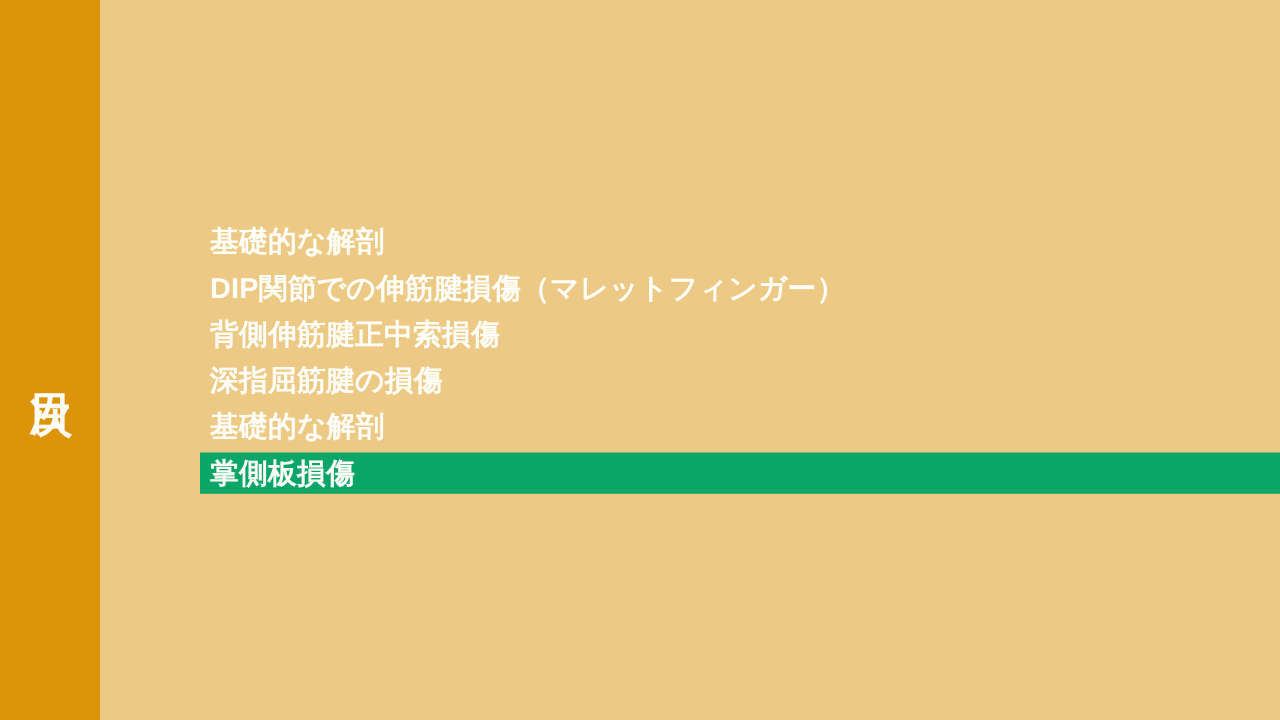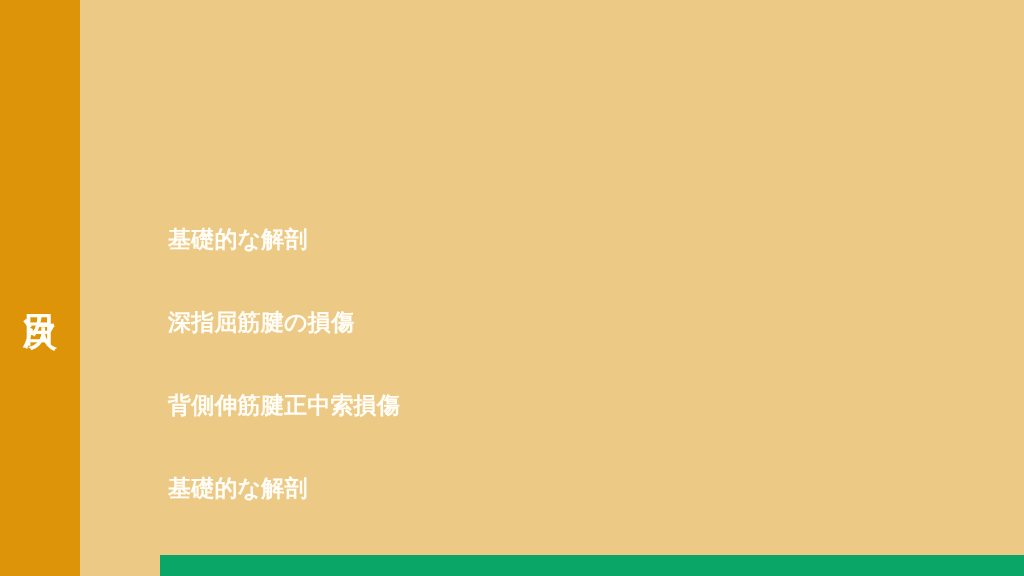--- a/index.html
+++ b/index.html
@@ -52,21 +52,20 @@
     left: 0;
     top: 175px;
     width: 1024px;
   }
   .agenda-item {
     position: relative;
     height: 37px;
     display: flex;
     align-items: center;
     box-sizing: border-box;
-    margin-top: 46px;
   }
   .agenda-item .bar {
     position: absolute;
     left: 160px;
     right: 0;
     top: 2px;
     bottom: 2px;
     background: transparent;
   }
   .agenda-item.active .bar {
@@ -93,28 +92,33 @@
   </div>
 
   <div id="agenda">
 
   <div class="agenda-item">
         <div class="bar"></div>
         <span class="label">基礎的な解剖</span>
       </div>
       <div class="agenda-item">
         <div class="bar"></div>
-        <span class="label">深指屈筋腱の損傷</span>
+        <span class="label">DIP関節での伸筋腱損傷（マレットフィンガー）</span>
       </div>
       <div class="agenda-item">
         <div class="bar"></div>
         <span class="label">背側伸筋腱正中索損傷</span>
       </div>
       <div class="agenda-item">
         <div class="bar"></div>
+        <span class="label">深指屈筋腱の損傷</span>
+      </div>
+      <div class="agenda-item">
+        <div class="bar"></div>
         <span class="label">基礎的な解剖</span>
       </div>
       <div class="agenda-item active">
         <div class="bar"></div>
+        <span class="label">掌側板損傷</span>
       </div>
     </div>
 
 </div>
 
 </body></html>

